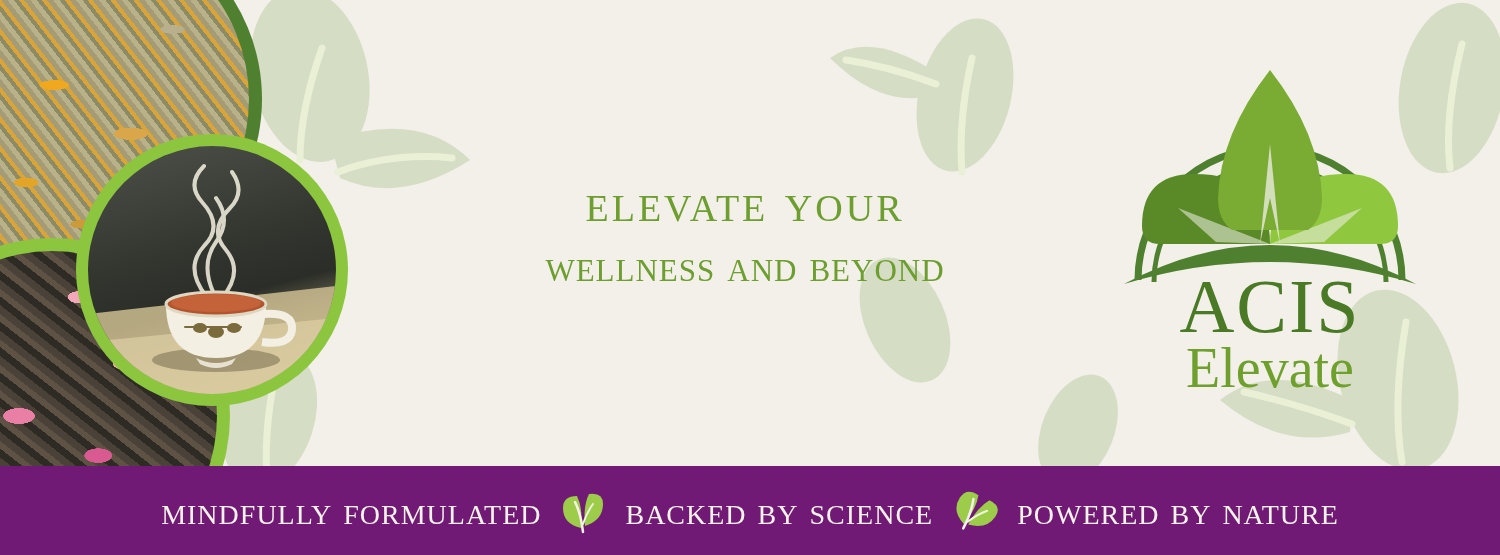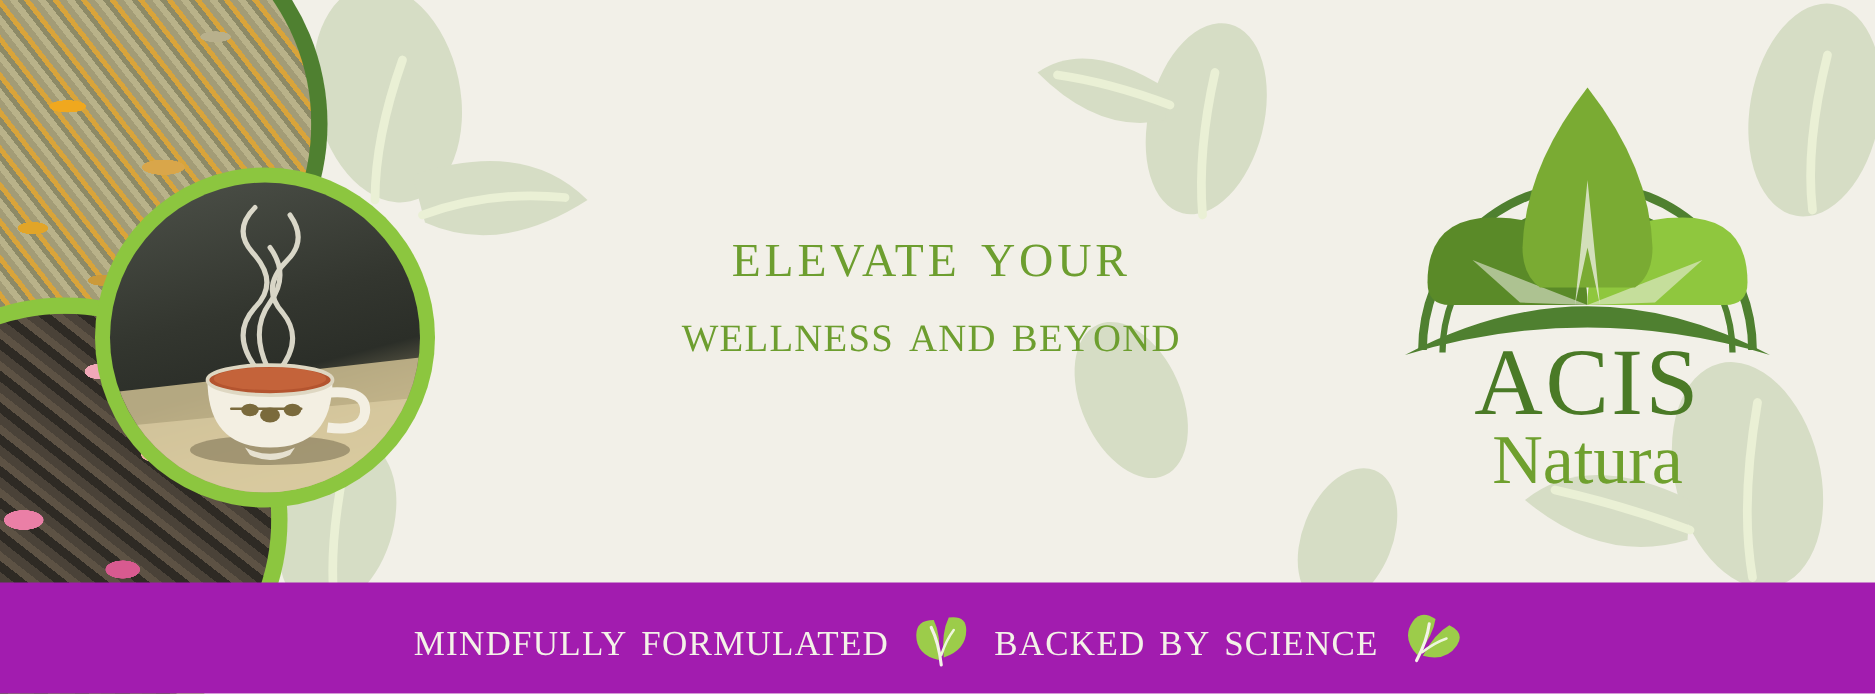--- a/index.html
+++ b/index.html
@@ -192,21 +192,21 @@
     line-height: 1;
   }
 
   
   .strip {
     position: absolute;
     left: 0;
     top: 466px;
     width: 1500px;
     height: 89px;
-    background: #a21caf;
+    background: #701a75;
     display: flex;
     align-items: center;
     justify-content: center;
     gap: 18px;
   }
   .strip-text {
     color: #f4f2e8;
     font-size: 40px;
     letter-spacing: 1px;
     font-variant: small-caps;
@@ -323,21 +323,21 @@
 
       <path d="M150 196 Q150 126 226 126 Q278 126 278 178 Q278 196 260 196 Z" fill="#8fc73e"></path>
       <path d="M150 196 L242 160 L204 194 Z" fill="#f2f0e8" opacity="0.55"></path>
 
       <path d="M150 22 Q100 86 98 150 Q98 172 112 182 L188 182 Q202 172 202 150 Q200 86 150 22 Z" fill="#7aab33"></path>
       <path d="M150 96 L140 196 L150 150 L160 196 Z" fill="#f2f0e8" opacity="0.75"></path>
 
       <path d="M4 236 Q150 158 296 236 Q150 192 4 236 Z" fill="#4f8030"></path>
     </svg>
     <div class="logo-acis">ACIS</div>
-    <div class="logo-natura">Natura</div>
+    <div class="logo-natura">Elevate</div>
   </div>
 
   <div class="strip">
     <span class="strip-text">Mindfully Formulated</span>
 
     <svg class="strip-sep" viewBox="0 0 48 46" aria-hidden="true">
       <path d="M22 40 Q4 36 4 20 Q4 8 18 8 Q24 20 22 40 Z" fill="#9ccc4a"></path>
       <path d="M26 38 Q44 32 44 16 Q44 4 30 6 Q24 18 26 38 Z" fill="#9ccc4a"></path>
       <path d="M24 44 Q22 26 16 14" fill="none" stroke="#f4f2e8" stroke-width="2.5" stroke-linecap="round"></path>
       <path d="M24 36 Q28 24 34 16" fill="none" stroke="#eef6dc" stroke-width="2" stroke-linecap="round"></path>
@@ -347,15 +347,16 @@
 
     <svg class="strip-sep" viewBox="0 0 48 46" aria-hidden="true">
       <g transform="rotate(34 24 23)">
         <path d="M22 40 Q4 36 4 20 Q4 8 18 8 Q24 20 22 40 Z" fill="#9ccc4a"></path>
         <path d="M26 38 Q44 32 44 16 Q44 4 30 6 Q24 18 26 38 Z" fill="#9ccc4a"></path>
         <path d="M24 44 Q22 26 16 14" fill="none" stroke="#f4f2e8" stroke-width="2.5" stroke-linecap="round"></path>
         <path d="M24 36 Q28 24 34 16" fill="none" stroke="#eef6dc" stroke-width="2" stroke-linecap="round"></path>
       </g>
     </svg>
 
+    <span class="strip-text">Powered by Nature</span>
   </div>
 
 </div>
 
 </body></html>

